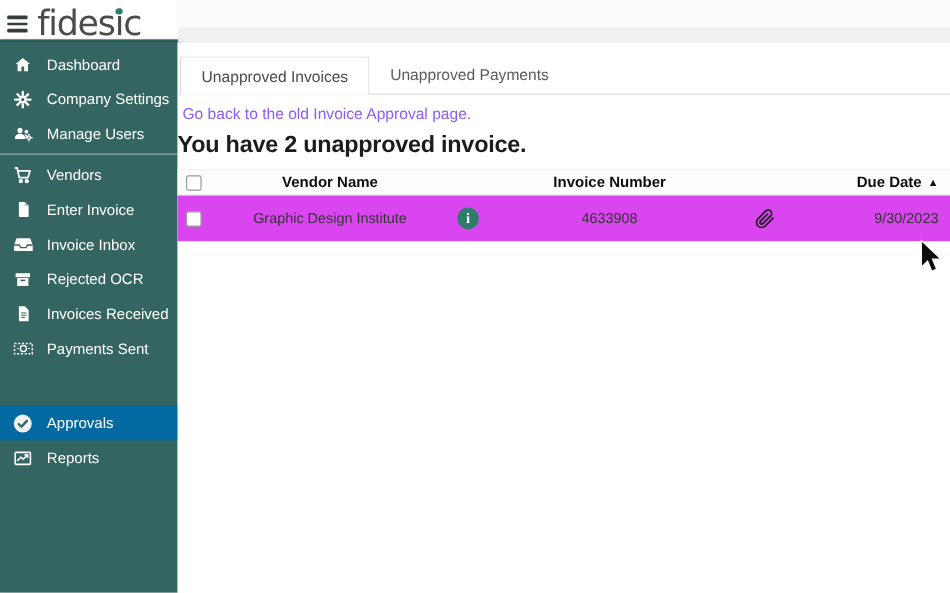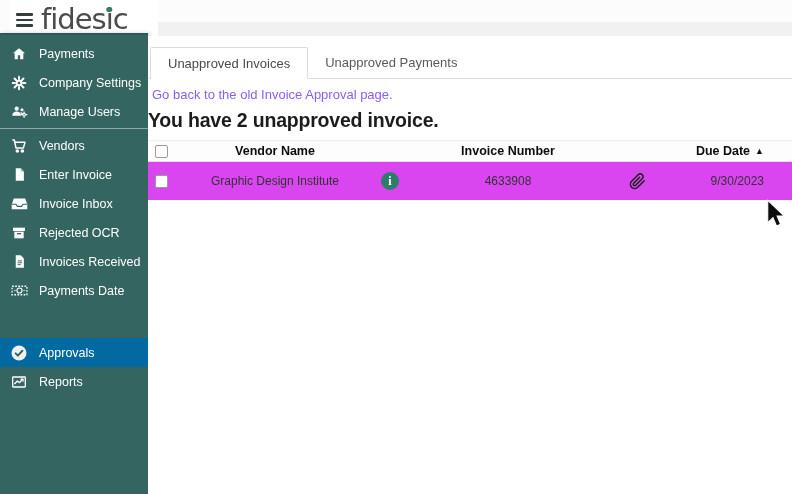--- a/index.html
+++ b/index.html
@@ -2,21 +2,21 @@
 <html><head>
 <meta charset="utf-8">
 <style>
   * { margin:0; padding:0; box-sizing:border-box; }
   html,body { width:792px; height:494px; overflow:hidden; }
   body { font-family:"Liberation Sans", sans-serif; background:#ffffff; position:relative; }
 
   
   .topbar { position:absolute; top:0; left:0; width:792px; height:36px; background:#fcfcfc; }
   .topbar-left { position:absolute; left:0; top:0; width:148px; height:36px; background:#ffffff;
-                 display:flex; align-items:center;margin-left:10px; }
+                 display:flex; align-items:center; }
   .topbar-right { position:absolute; left:148px; top:0; right:0; height:36px;
                   background:linear-gradient(#fcfcfc 0 62%, #f1f1f1 62% 100%); }
   .hamburger { display:inline-flex; flex-direction:column; gap:3px; margin:4px 8px 0 6px; cursor:pointer; }
   .hamburger i { display:block; width:17px; height:2.5px; background:#333f3e; border-radius:1px; }
   .logo { font-family:"DejaVu Sans", sans-serif; font-size:29px; color:#4b4b4b;
           letter-spacing:-1px; line-height:1; margin-top:2px; white-space:nowrap; }
   .logo-i { position:relative; display:inline-block; }
   .logo-i::after { content:""; position:absolute; top:2px; left:50%; transform:translateX(-50%);
                    width:5.5px; height:5.5px; border-radius:50%; background:#2e7d6a; }
 
@@ -40,21 +40,21 @@
   h1.page-title { margin:6px 0 0 0; font-size:19.5px; font-weight:bold; color:#1c1c1c; letter-spacing:-0.2px; }
 
   
   .inv-table { margin-top:8px; width:100%; }
   .t-row { display:grid; grid-template-columns:34px 186px 44px 192px 66px 1fr; align-items:center; }
   .t-head { height:22px; background:#fdfdfd; border-top:1px solid #efefef; border-bottom:1px solid #e2e2e2;
             font-weight:bold; font-size:12.5px; color:#0d0d0d; }
   .t-body-row { height:38px; background:#d946ef; font-size:12px; color:#333333; }
   .cell { display:flex; align-items:center; }
   .cell.center { justify-content:center; text-align:center; }
-  .cell.right { justify-content:flex-end; padding-right:28px; }
+  .cell.right { justify-content:flex-end; padding-right:10px; }
   .cell.cb { padding-left:7px; }
   .checkbox { width:13px; height:13px; background:#ffffff; border:1px solid #9a9a9a; border-radius:2px;
               display:inline-block; cursor:pointer; }
   .sort-arrow { font-size:9px; margin-left:5px; color:#111; }
   .info-icon { width:18px; height:18px; border-radius:50%; background:#2e7d6a; color:#ffffff;
                display:inline-flex; align-items:center; justify-content:center;
                font-family:"Liberation Serif", serif; font-weight:bold; font-size:12px; cursor:pointer; }
   .clip-icon { display:inline-flex; cursor:pointer; }
 
   
@@ -76,21 +76,21 @@
 </div>
 
 <div class="sidebar">
 
   <div class="side-item">
     <span class="icon">
       <svg width="16" height="16" viewBox="0 0 24 24">
           <path d="M12 3.5l9 7.5h-2.5v9h-4.8v-6h-3.4v6H5.5v-9H3z" fill="#fff"></path>
         </svg>
     </span>
-    <span>Payments</span>
+    <span>Dashboard</span>
   </div>
 
   <div class="side-item">
     <span class="icon">
       <svg width="16" height="16" viewBox="0 0 24 24">
         <g stroke="#fff" stroke-width="3" stroke-linecap="round">
           <line x1="18" y1="12" x2="21.5" y2="12"></line>
             <line x1="6" y1="12" x2="2.5" y2="12"></line>
           <line x1="12" y1="18" x2="12" y2="21.5"></line>
             <line x1="12" y1="6" x2="12" y2="2.5"></line>
@@ -186,21 +186,21 @@
 
   <div class="side-item">
     <span class="icon">
       <svg width="17" height="17" viewBox="0 0 24 24">
         <rect x="1.5" y="6" width="21" height="12" fill="none" stroke="#fff" stroke-width="1.8" stroke-dasharray="2.4 2"></rect>
         <circle cx="12" cy="12" r="3.6" fill="none" stroke="#fff" stroke-width="1.6"></circle>
         <circle cx="5.5" cy="12" r="0.9" fill="#fff"></circle>
           <circle cx="18.5" cy="12" r="0.9" fill="#fff"></circle>
       </svg>
     </span>
-    <span>Payments Date</span>
+    <span>Payments Sent</span>
   </div>
 
   <div class="side-item active">
     <span class="icon">
       <svg width="18" height="18" viewBox="0 0 24 24">
           <circle cx="12" cy="12" r="10" fill="#eef2f1"></circle>
           <path d="M7.5 12.5l3 3 6-6.5" fill="none" stroke="#346560" stroke-width="2.6" stroke-linecap="round" stroke-linejoin="round"></path>
         </svg>
     </span>
     <span>Approvals</span>

